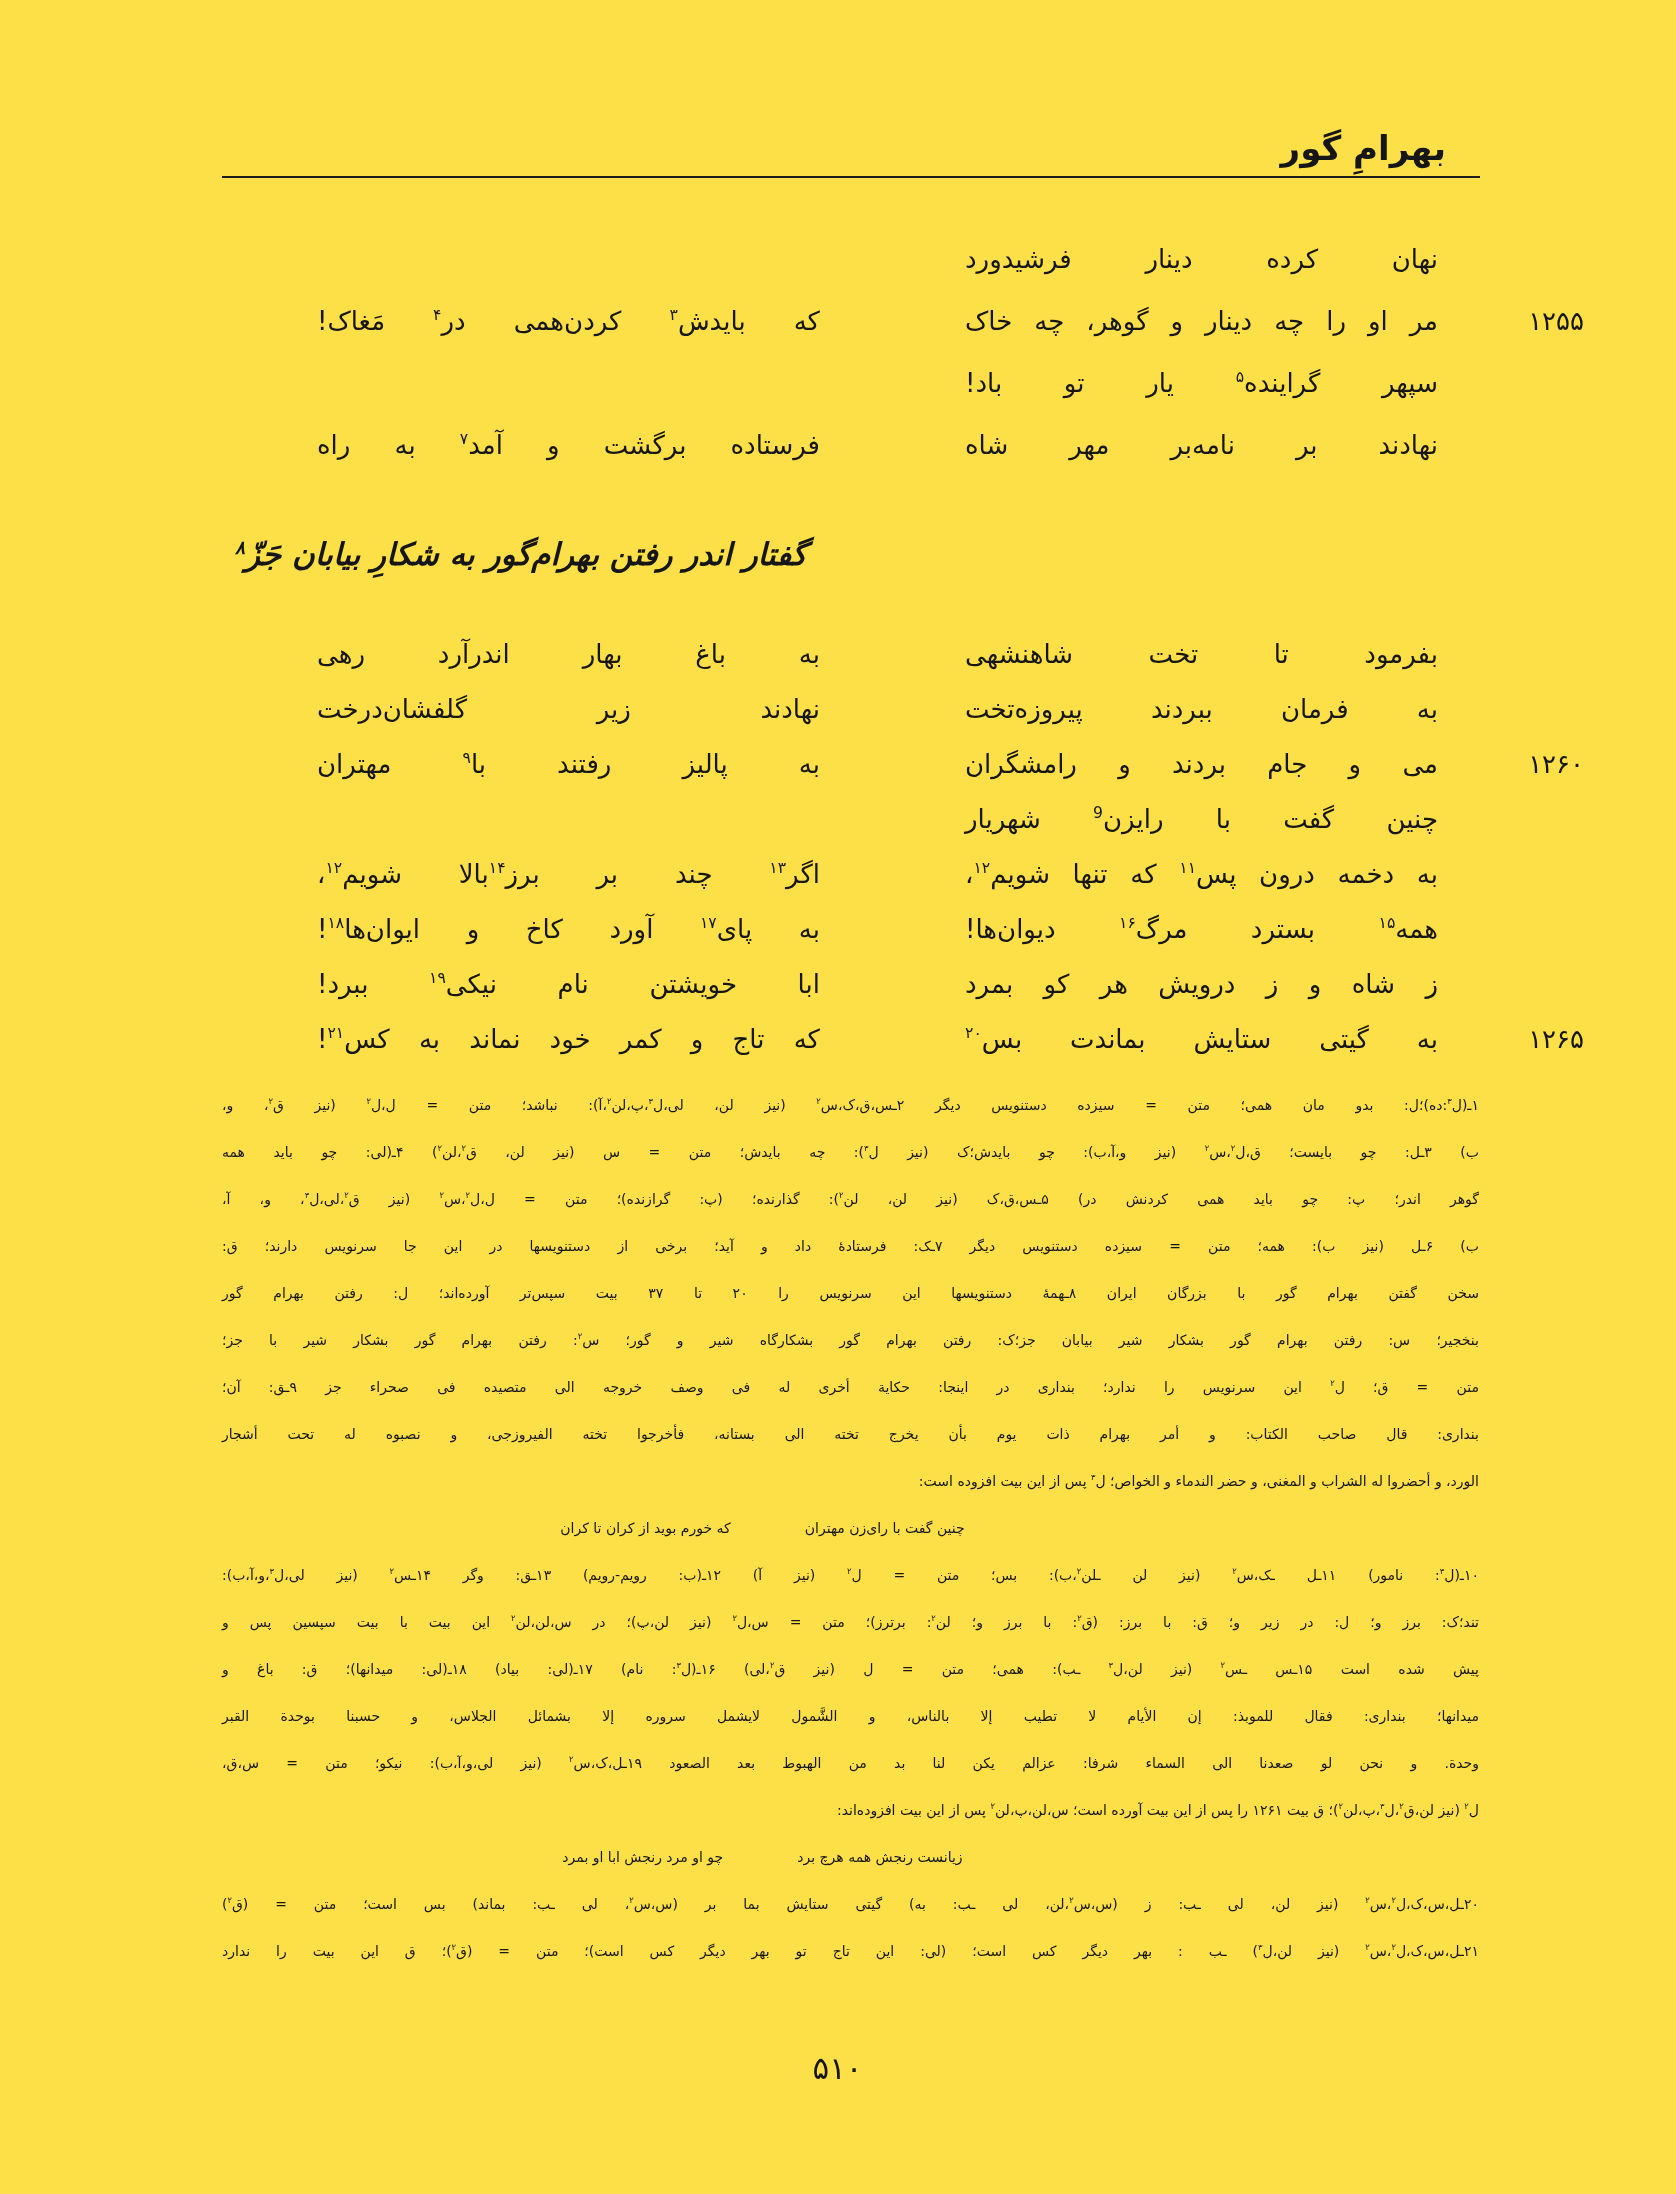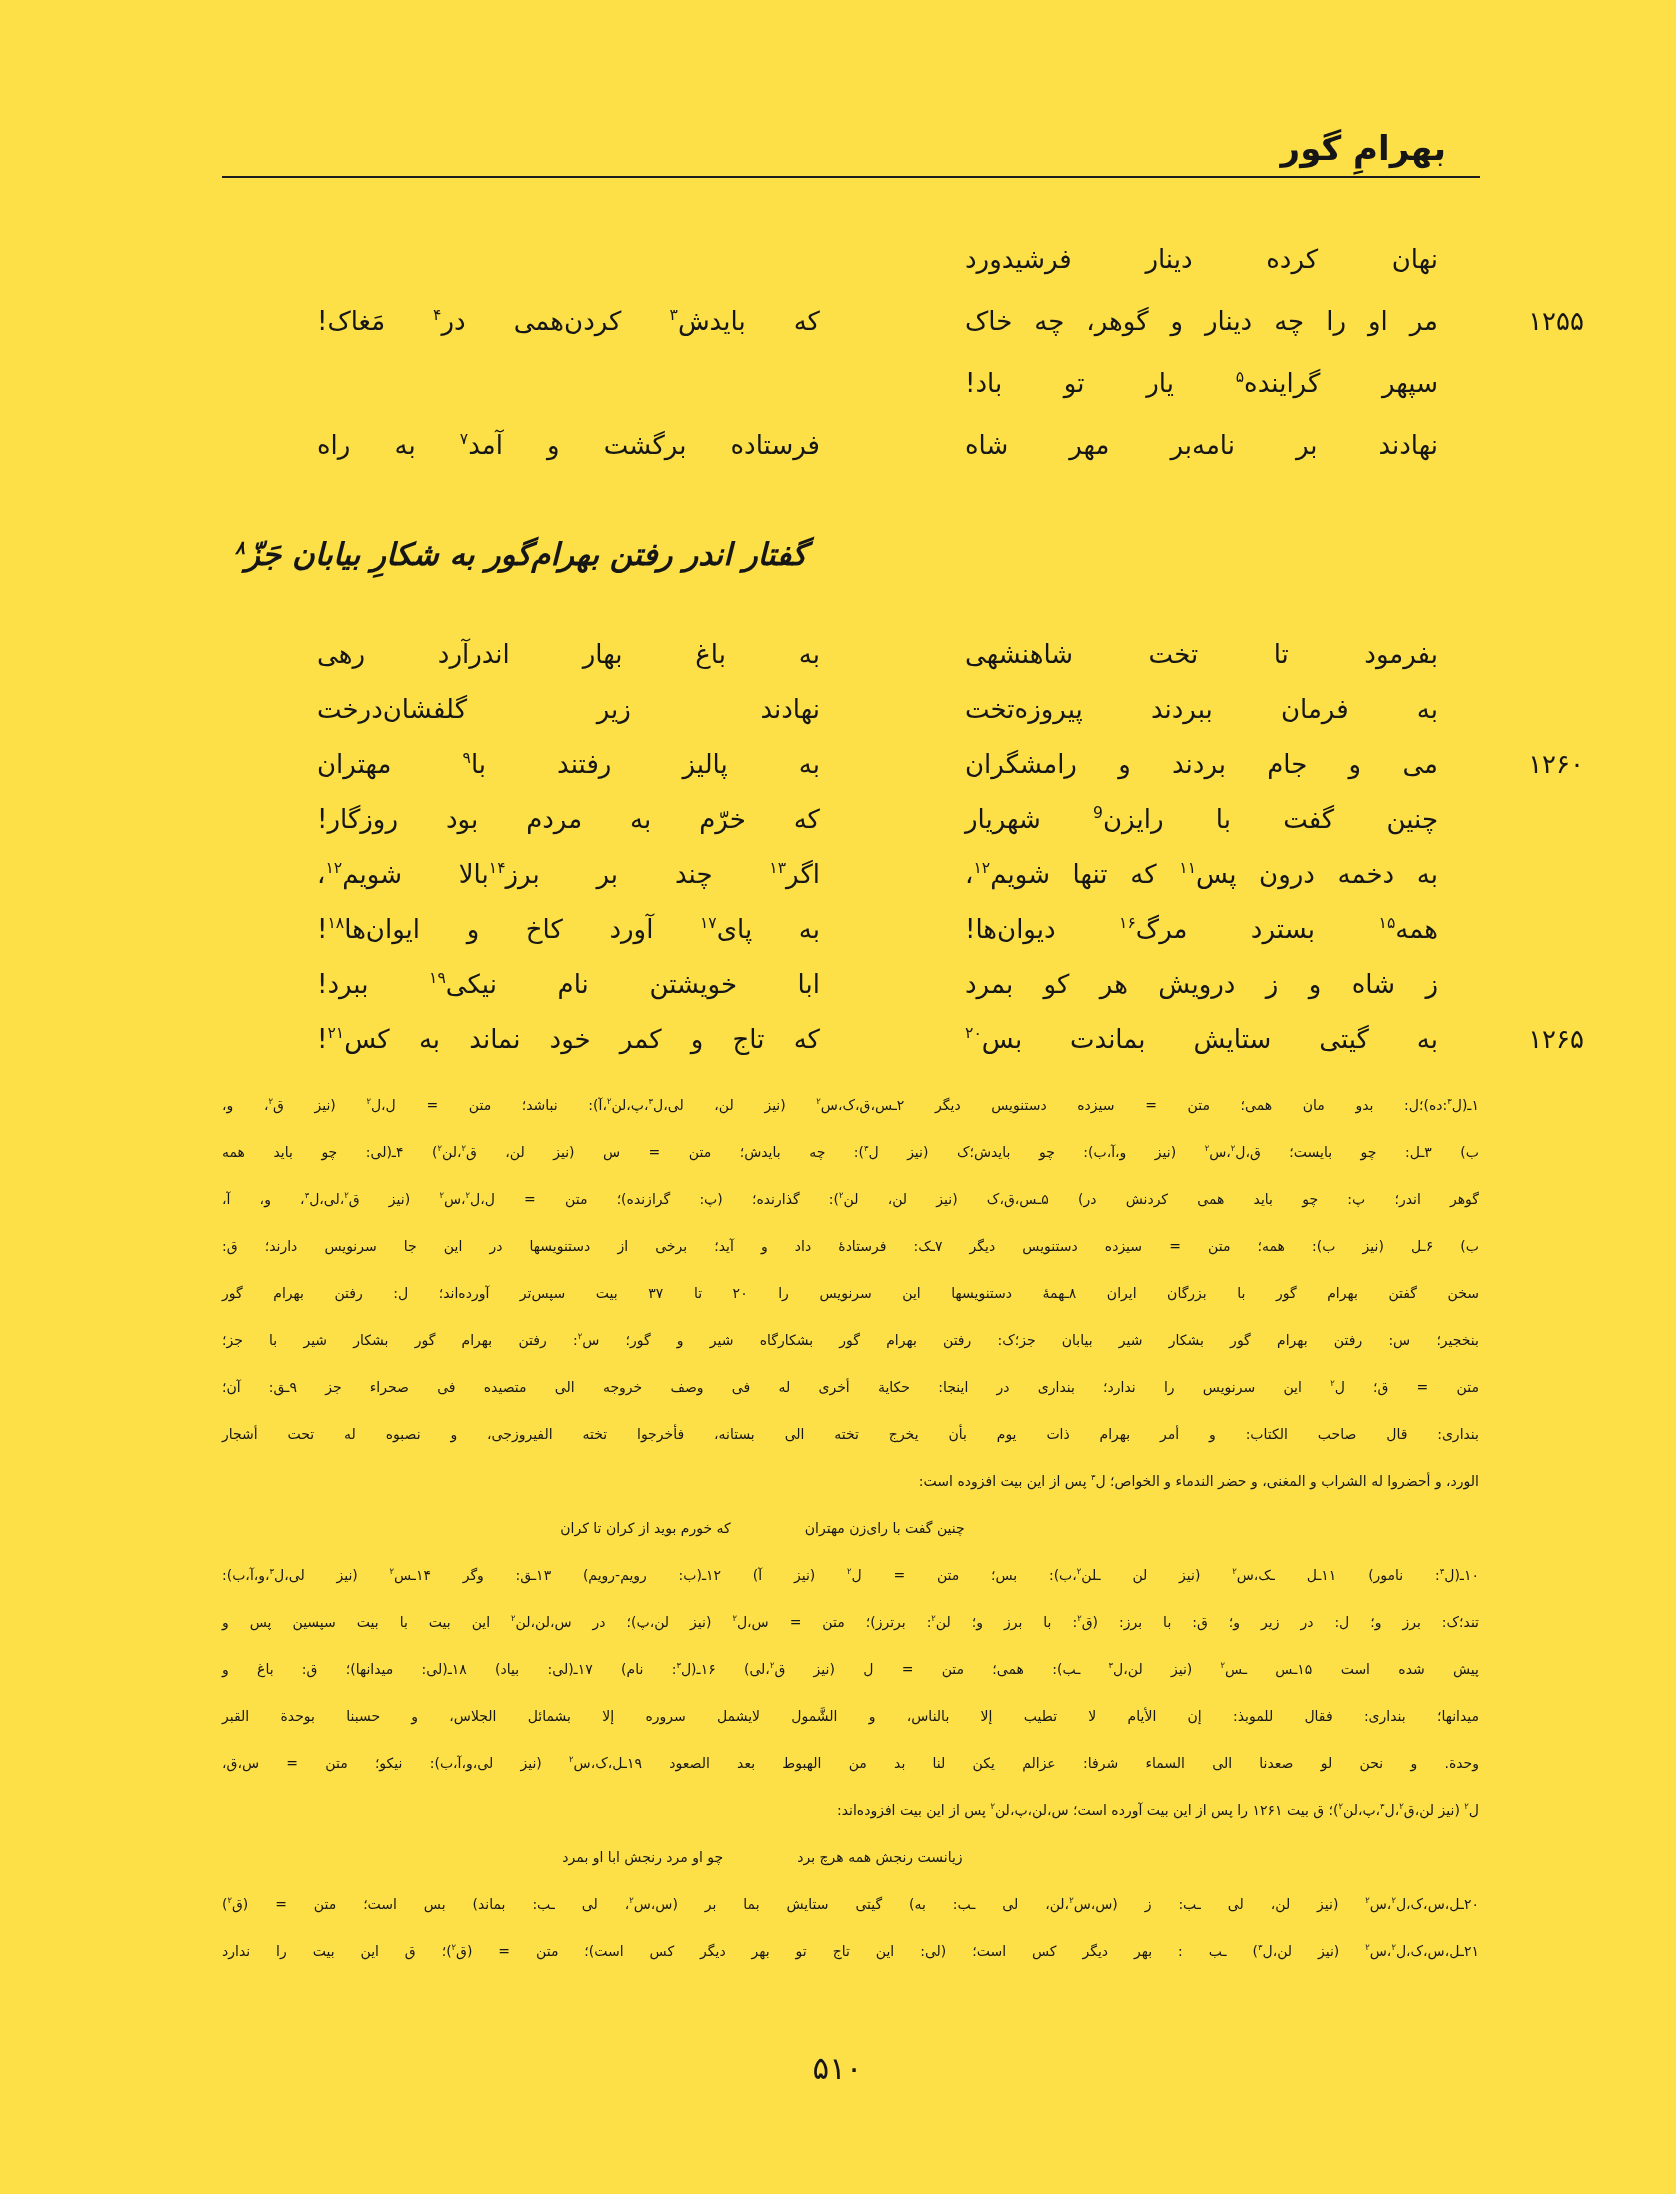--- a/index.html
+++ b/index.html
@@ -126,21 +126,20 @@
 
       <div class="vrow">
         <span class="vnum">۱۲۶۰</span>
         <span class="hemi r">می و جام بردند و رامشگران</span>
         <span class="hemi l">به پالیز رفتند با<sup>۹</sup> مهتران</span>
       </div>
 
       <div class="vrow">
         <span class="vnum"></span>
         <span class="hemi r">چنین گفت با رایزن<sup>9</sup> شهریار</span>
-        <span class="hemi l">که خرّم به مردم بود روزگار!</span>
       </div>
 
       <div class="vrow">
         <span class="vnum"></span>
         <span class="hemi r">به دخمه درون پس<sup>۱۱</sup> که تنها شویم<sup>۱۲</sup>،</span>
         <span class="hemi l">اگر<sup>۱۳</sup> چند بر برز<sup>۱۴</sup>بالا شویم<sup>۱۲</sup>،</span>
       </div>
 
       <div class="vrow">
         <span class="vnum"></span>

